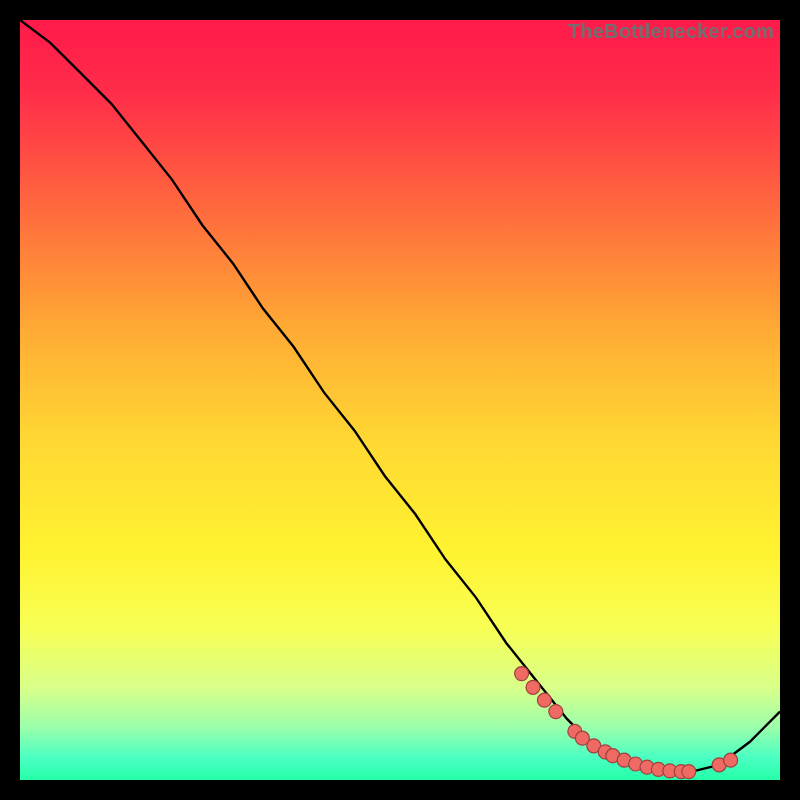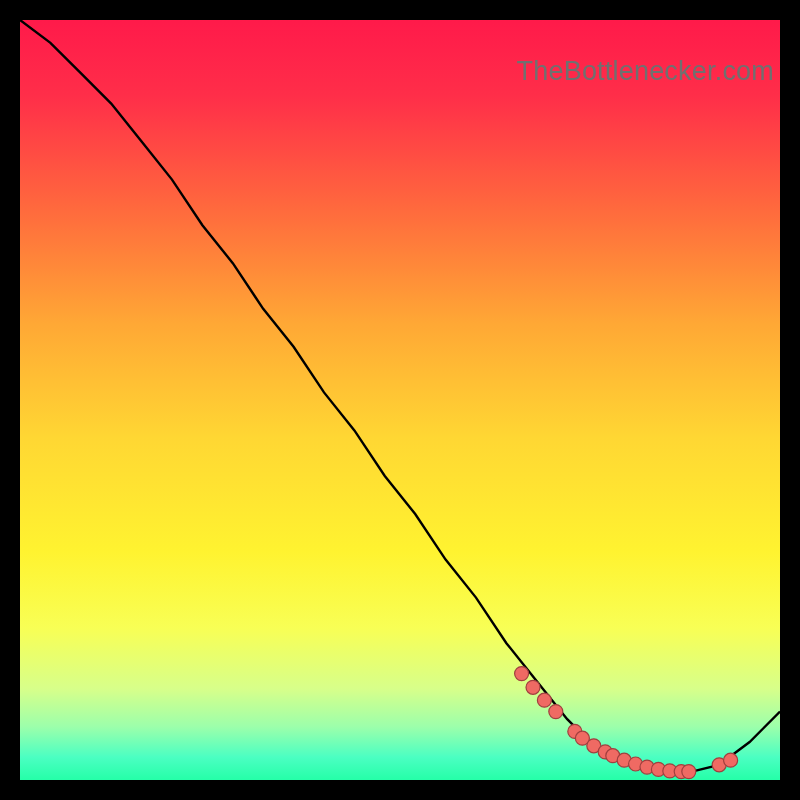--- a/index.html
+++ b/index.html
@@ -17,25 +17,24 @@
     top: 20px;
     width: 760px;
     height: 760px;
     background: #000;
   }
   .watermark {
     position: absolute;
     top: 0;
     right: 6px;
     color: #707070;
-    font-size: 27px;
-    font-weight: 400;
+    font-size: 20px;
+    font-weight: 700;
     letter-spacing: 0.2px;
     z-index: 5;
-    margin-top: 36px;
   }
   svg.plot {
     position: absolute;
     left: 0;
     top: 0;
     width: 760px;
     height: 760px;
     display: block;
   }
 </style>

